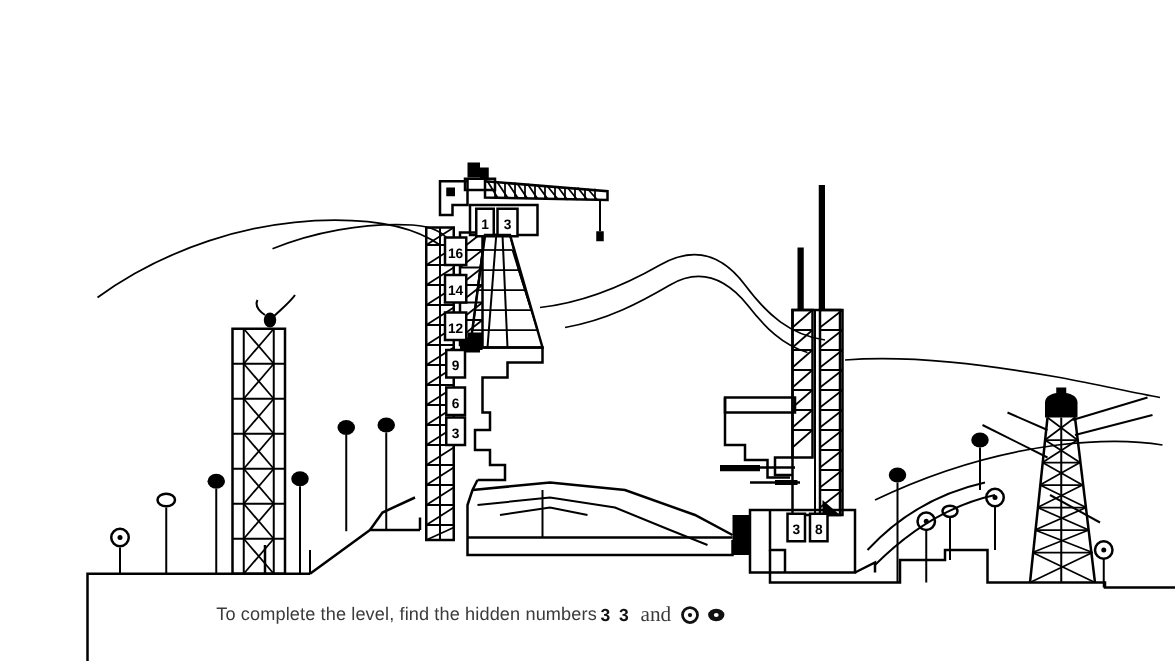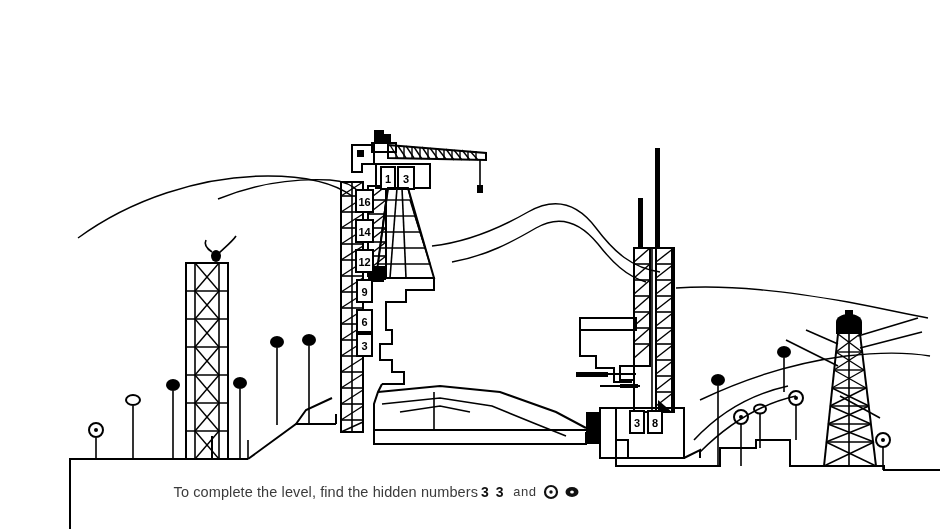--- a/index.html
+++ b/index.html
@@ -44,22 +44,22 @@
   }
   .cap-num {
     font-family: "Liberation Sans", sans-serif;
     font-size: 14px;
     font-weight: bold;
     color: #111111;
     letter-spacing: 1.5px;
     padding: 0 3px;
   }
   .cap-and {
-    font-family: Liberation Mono, monospace;
-    font-size: 13px;
+    font-family: Liberation Serif, serif;
+    font-size: 17px;
     color: #3b3b3b;
     padding: 0 5px;
   }
   .cap-sym {
     display: inline-flex;
     align-items: center;
     gap: 5px;
     padding-left: 2px;
   }
   svg { display: block; }

